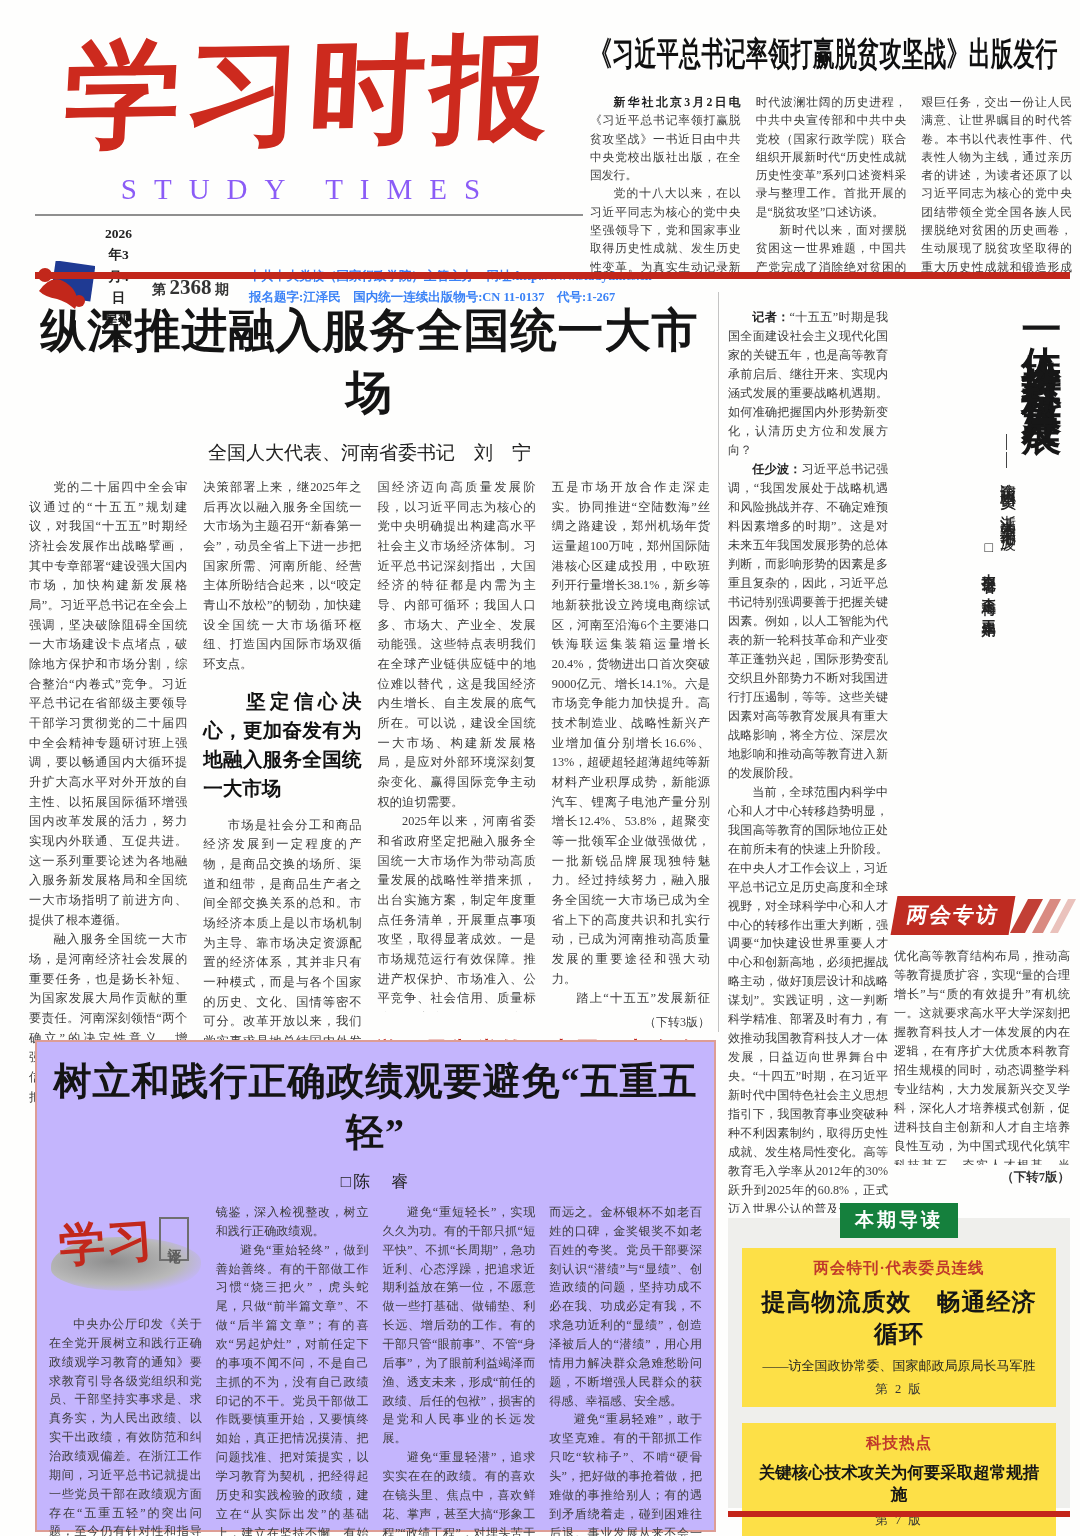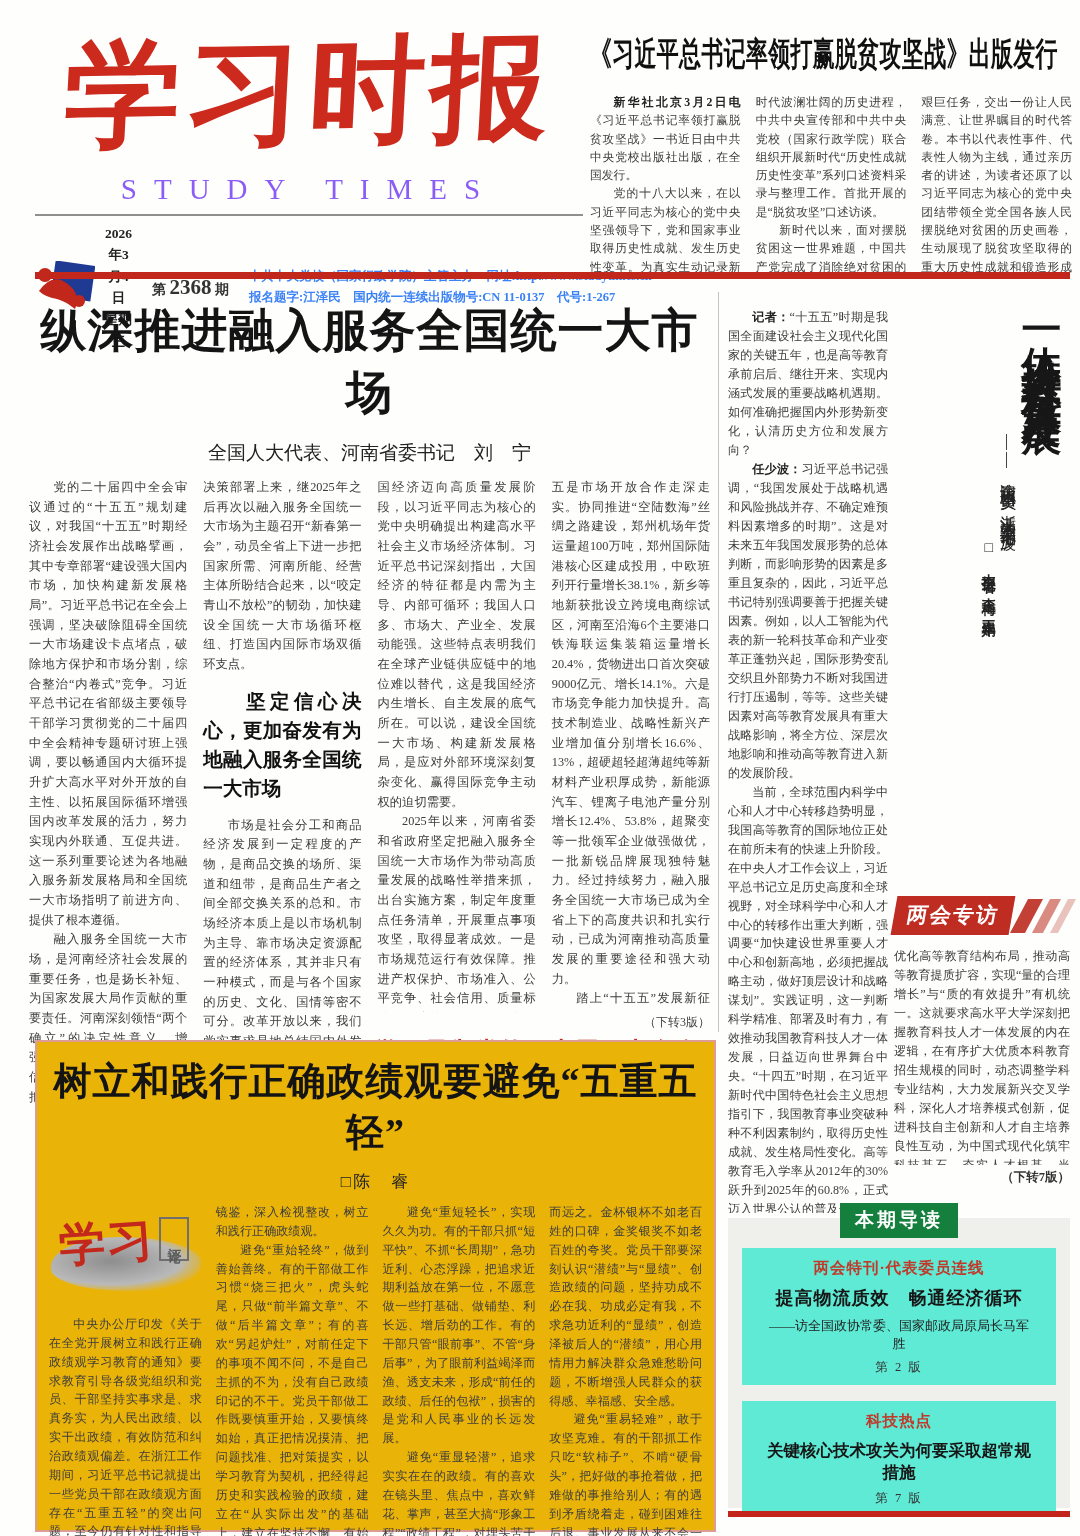--- a/index.html
+++ b/index.html
@@ -82,32 +82,32 @@
   .s3 { width:8px;  background:#eac2bc; }
   .iv-right-text { height:218px; overflow:hidden; font-size:12.1px; line-height:1.57;
     text-align:justify; color:#3c3c3c; }
   .jump7 { text-align:right; font-size:12.5px; font-weight:bold; margin-top:4px; }
   
   .digest { position:absolute; left:728px; top:1218px; width:342px; height:290px;
     background:#efefec; }
   .digest-badge { position:absolute; top:-15px; left:50%; transform:translateX(-50%);
     background:#15803d; color:#fff; font-family:"Liberation Sans","DejaVu Sans",sans-serif;
     font-weight:bold; font-size:19px; letter-spacing:3px; padding:4px 15px 5px; white-space:nowrap; }
-  .digest-card { background:#5eead4; margin:0 14px; padding:10px 24px 9px; text-align:center; }
+  .digest-card { background:#fde047; margin:0 14px; padding:10px 16px 9px; text-align:center; }
   .card1 { margin-top:30px; }
   .card2 { margin-top:16px; }
   .digest-tag { color:#c0392b; font-size:15.5px; font-weight:bold; letter-spacing:1px; }
-  .digest-title1 { font-size:18px; font-weight:900; color:#161616; letter-spacing:1px; margin-top:7px; }
+  .digest-title1 { font-size:24px; font-weight:900; color:#161616; letter-spacing:1px; margin-top:7px; }
   .digest-sub { font-size:13px; color:#222; margin-top:7px; }
   .digest-page { font-size:12.5px; color:#333; margin-top:6px; letter-spacing:2px; }
   .digest-title2 { font-size:16.5px; font-weight:900; color:#161616; margin-top:8px; }
   .digest-rule { position:absolute; left:728px; top:1511px; width:342px; height:6px; background:#c3251b; }
   
   .comment { position:absolute; left:35px; top:1040px; width:681px; height:492px;
-    border:2px solid #dd9d95; padding:10px 12px 8px; background:#eab308; }
+    border:2px solid #dd9d95; padding:10px 12px 8px; background:#c4b5fd; }
   .comment-headline { text-align:center; font-size:38px; font-weight:900; color:#141414;
     letter-spacing:1px; margin-top:4px; }
   .comment-byline { text-align:center; font-size:17px; color:#222; margin:12px 0 10px; letter-spacing:2px; }
   .comment-cols { column-count:4; column-gap:14px; column-fill:auto; height:372px;
     overflow:hidden; font-size:12.1px; line-height:1.56; text-align:justify; color:#3d3d3d; }
   .comment-cols p { text-indent:2em; }
   .xuexi-logo { position:relative; width:100%; height:98px; margin:4px 0 10px;
     break-inside:avoid; }
   .xuexi-swoosh { position:absolute; left:2px; top:30px; width:150px; height:54px;
     background:radial-gradient(ellipse at 40% 45%, #8e8e8e 0%, #b9b9b9 55%, rgba(190,190,190,0) 78%);

